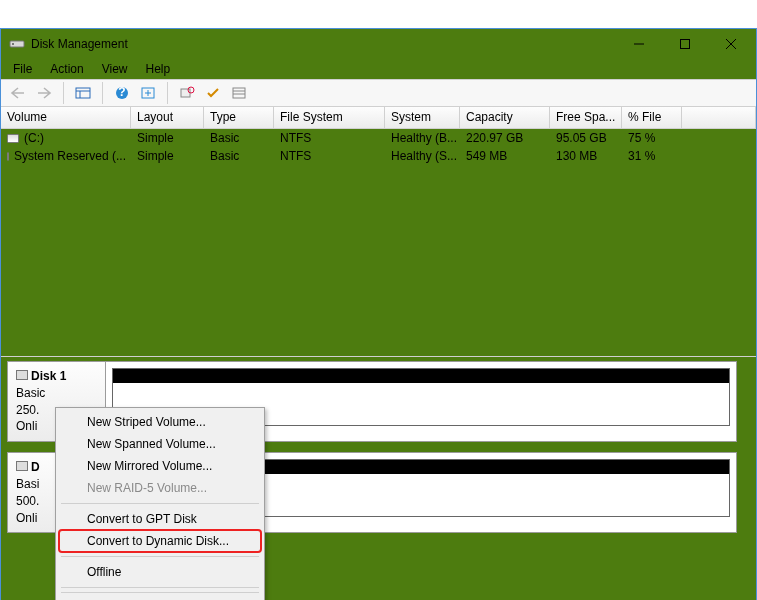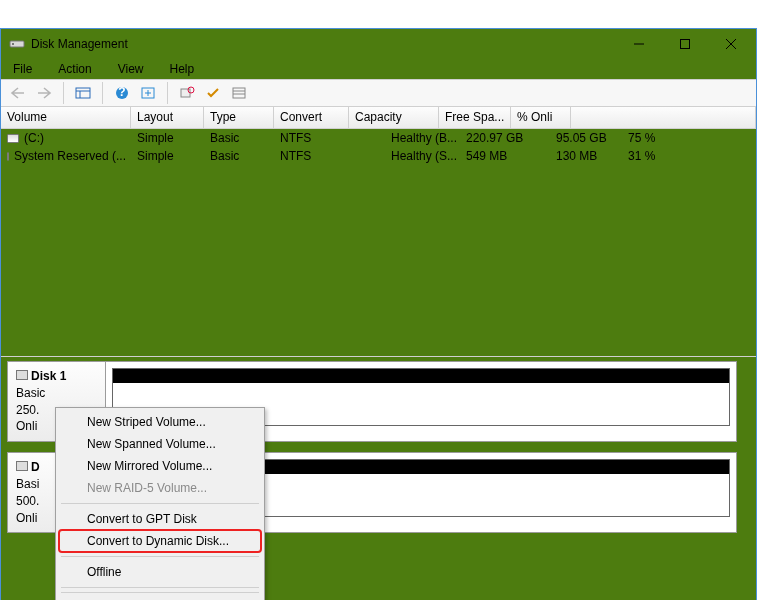--- a/index.html
+++ b/index.html
@@ -3,21 +3,21 @@
 <meta charset="utf-8">
 <style>
 * { box-sizing: border-box; margin: 0; padding: 0; font-family: "Segoe UI", Tahoma, sans-serif; font-size: 12px; }
 body { background: #fff; }
 .window { width: 757px; height: 600px; border: 1px solid #4a90d9; background: #4d7c0f; position: relative; display: flex; flex-direction: column; margin-top: 28px; }
 .titlebar { height: 30px; display: flex; align-items: center; padding: 0 2px 0 8px; }
 .titlebar .icon { width: 16px; height: 16px; margin-right: 6px; }
 .titlebar .title { flex: 1; }
 .win-controls { display: flex; }
 .win-btn { width: 46px; height: 30px; display: flex; align-items: center; justify-content: center; cursor: pointer; }
-.menubar { height: 20px; display: flex; align-items: center; padding: 0 4px; gap: 10px; }
+.menubar { height: 20px; display: flex; align-items: center; padding: 0 4px; gap: 2px; }
 .menubar .item { padding: 2px 8px; cursor: pointer; }
 .toolbar { height: 28px; border-top: 1px solid #d0d0d0; border-bottom: 1px solid #d0d0d0; background: #f7f7f7; display: flex; align-items: center; padding: 0 6px; gap: 4px; }
 .tool-btn { width: 22px; height: 22px; display: flex; align-items: center; justify-content: center; cursor: pointer; border: 1px solid transparent; }
 .tool-btn.disabled { opacity: 0.4; cursor: default; }
 .tool-sep { width: 1px; height: 22px; background: #d0d0d0; margin: 0 4px; }
 .content { flex: 1; display: flex; flex-direction: column; border-bottom: 1px solid #d0d0d0; overflow: hidden; justify-content: space-between; }
 .volume-list { flex: 0 0 250px; border-bottom: 1px solid #d0d0d0; overflow: hidden; }
 .vol-header { display: flex; height: 22px; background: #fff; border-bottom: 1px solid #d0d0d0; }
 .vol-header .hcell { border-right: 1px solid #d0d0d0; background: linear-gradient(#fdfdfd,#ececec); padding: 3px 6px; white-space: nowrap; overflow: hidden; }
 .vol-row { display: flex; height: 18px; }
@@ -131,24 +131,25 @@
       </div>
   </div>
 
   <div class="content">
 
     <div class="volume-list">
       <div class="vol-header">
         <div class="hcell col-volume">Volume</div>
         <div class="hcell col-layout">Layout</div>
         <div class="hcell col-type">Type</div>
-        <div class="hcell col-status">Convert</div>
+        <div class="hcell col-fs">File System</div>
+        <div class="hcell col-status">System</div>
         <div class="hcell col-cap">Capacity</div>
         <div class="hcell col-free">Free Spa...</div>
-        <div class="hcell col-pfree">% Onli</div>
+        <div class="hcell col-pfree">% File</div>
         <div class="hcell col-rest"></div>
       </div>
       <div class="vol-row">
         <div class="rcell col-volume">
             <span class="drive-icon"></span>
             <span>(C:)</span>
           </div>
         <div class="rcell col-layout">Simple</div>
         <div class="rcell col-type">Basic</div>
         <div class="rcell col-fs">NTFS</div>

